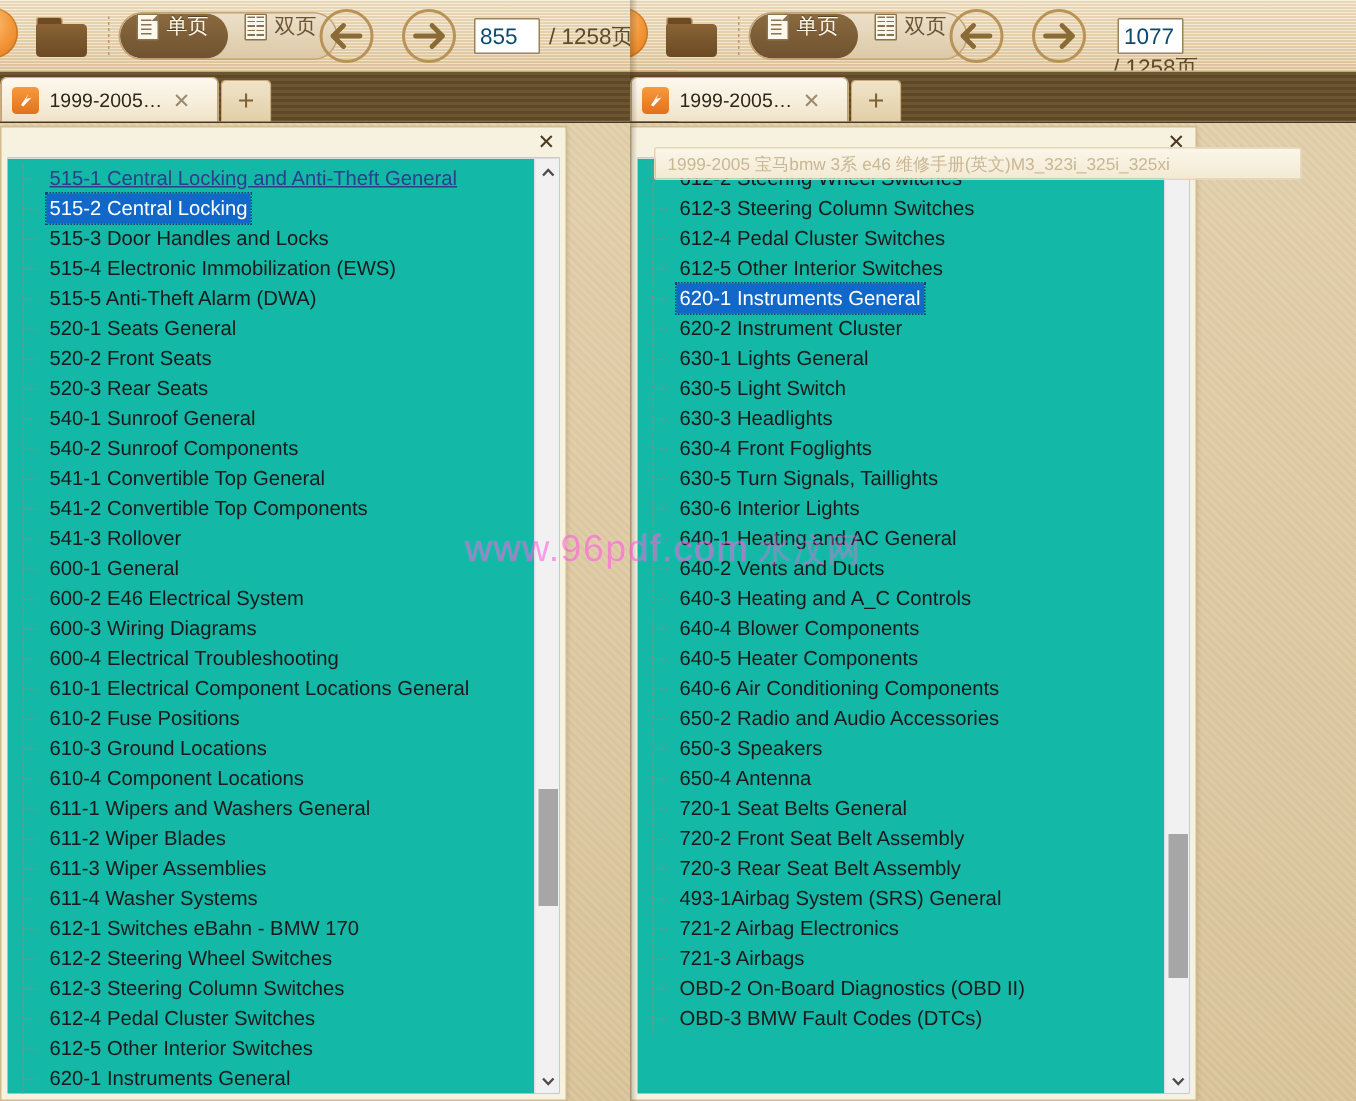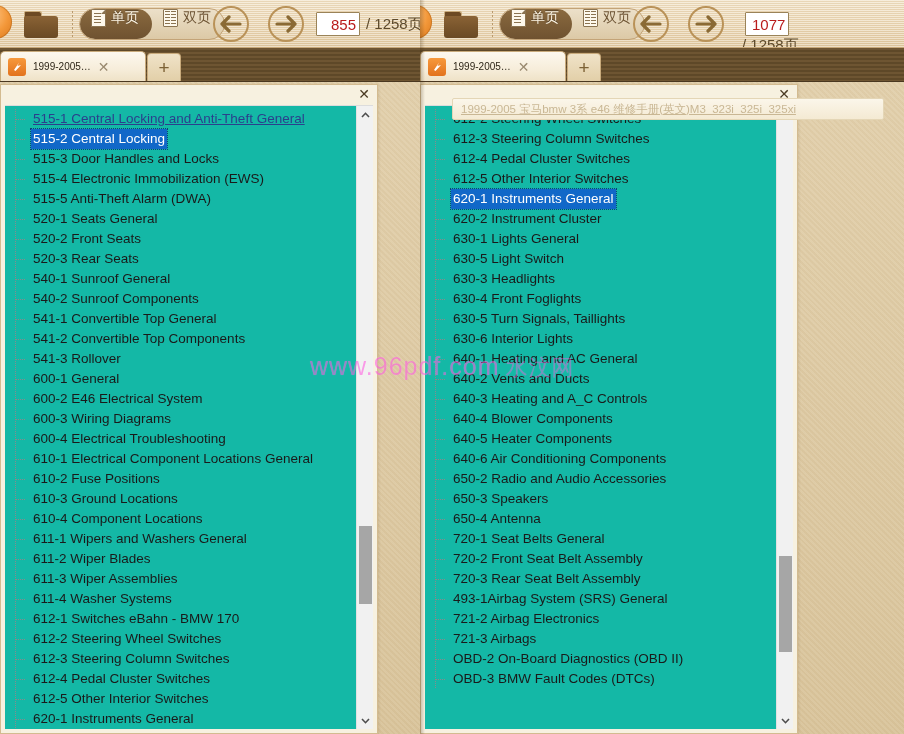--- a/index.html
+++ b/index.html
@@ -98,22 +98,22 @@
     position: absolute; width: 36px; height: 36px; border-radius: 50%;
     border: 2px solid #b99258; background: transparent; cursor: pointer;
     display: flex; align-items: center; justify-content: center;
   }
   .round-btn svg { display: block; }
 
   
   .page-box { position: absolute; display: flex; align-items: center; }
   .page-input {
     width: 44px; height: 24px; background: #ffffff; border: 1px solid #9a8358;
-    font-family: "Liberation Sans", sans-serif; font-size: 15px; color: #b91c1c;
-    text-align: right; padding: 0 3px; border-radius: 1px;
+    font-family: "Liberation Sans", sans-serif; font-size: 15px; color: #0c4a6e;
+    text-align: left; padding: 0 3px; border-radius: 1px;
   }
   .page-total { font-size: 15px; color: #5d4a2c; margin-left: 6px; white-space: nowrap; }
   .arrow-nub {
     position: absolute; width: 0; height: 0;
     border-top: 13px solid transparent; border-bottom: 13px solid transparent;
     border-left: 13px solid #f0a24d;
   }
 
   
   .tabstrip {
@@ -128,21 +128,21 @@
     background: linear-gradient(to bottom,#fdf8ee 0%, #f6edda 60%, #efe2c7 100%);
     border: 1px solid #c9ab7c; border-bottom: none;
     border-radius: 5px 5px 0 0; cursor: pointer; max-width: 160px;
   }
   .tab-fav {
     width: 18px; height: 18px; border-radius: 3px; flex: none;
     background: linear-gradient(to bottom,#f7993c,#e2721d);
     display:flex; align-items:center; justify-content:center;
   }
   .tab-fav svg { display:block; }
-  .tab-title { font-size: 10px; color: #2e2619; white-space: nowrap; overflow: hidden; }
+  .tab-title { font-size: 13px; color: #2e2619; white-space: nowrap; overflow: hidden; }
   .tab-close { font-size: 14px; color: #9a8a70; line-height: 1; cursor: pointer; }
   .tab-new {
     position: absolute; bottom: 0; width: 34px; height: 28px;
     background: linear-gradient(to bottom,#f0e3c8,#e2cfa8);
     border: 1px solid #c9ab7c; border-bottom: none; border-radius: 4px 4px 0 0;
     display: flex; align-items: center; justify-content: center;
     font-size: 19px; color: #7d6236; cursor: pointer; line-height: 1;
   }
 
   
@@ -463,21 +463,21 @@
             <div class="vs-thumb" style="top:450px; height:96px;"></div>
             <div class="vs-btn vs-dn">
               <svg width="9" height="6" viewBox="0 0 9 6">
                   <path d="M1 1 L4.5 4.7 L8 1" fill="none" stroke="#4d4d4d" stroke-width="1.6"></path>
                 </svg>
             </div>
           </div>
         </div>
       </div>
 
-      <div class="tooltip" style="left:32px; top:16px; width:432px;text-decoration:underline;">1999-2005 宝马bmw 3系 e46 维修手册(英文)M3_323i_325i_325xi</div>
+      <div class="tooltip" style="left:16px; top:16px; width:432px;">1999-2005 宝马bmw 3系 e46 维修手册(英文)M3_323i_325i_325xi</div>
     </div>
   </div>
 
   <div class="watermark">
     <span>www.96pdf.com</span><span class="cn">水汶网</span>
   </div>
 
 </div>
 
 </body></html>

